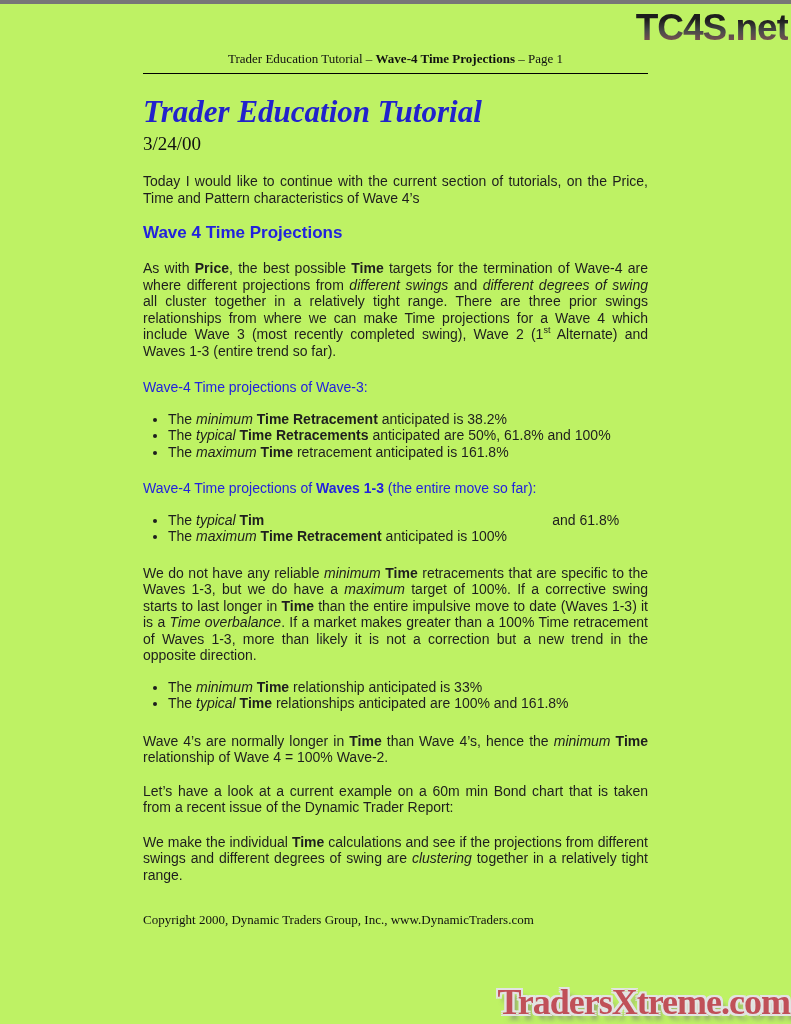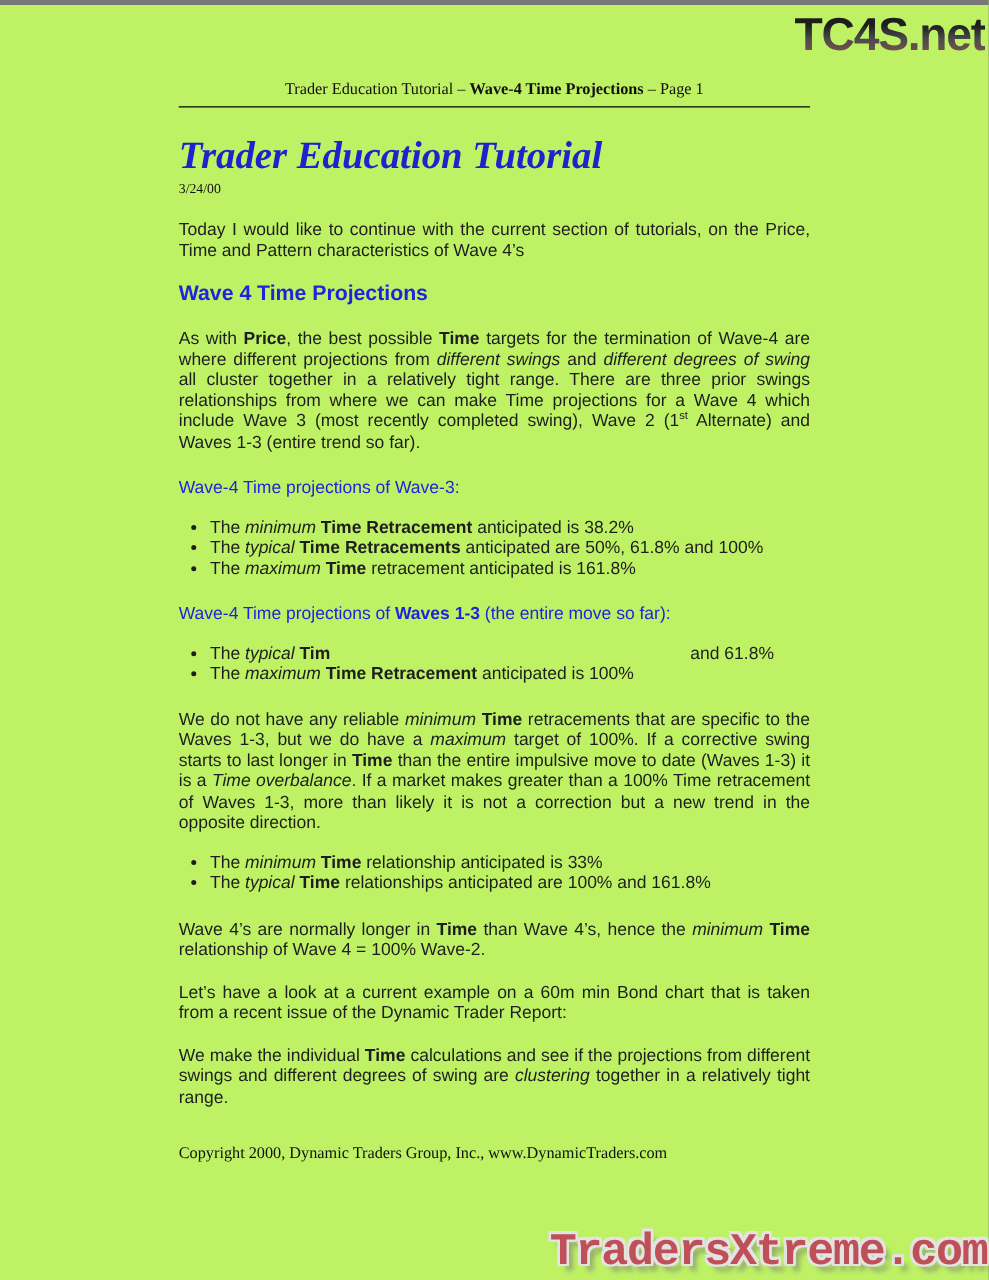--- a/index.html
+++ b/index.html
@@ -23,21 +23,21 @@
     font-family:"Liberation Sans","DejaVu Sans",sans-serif;
     color:var(--body-ink);
   }
   .content{
     position:absolute;
     left:143px;top:0;
     width:505px;
   }
   
   .running-header{
-    padding-top:59px;
+    padding-top:47px;
     text-align:center;
     font-family:"Liberation Serif","DejaVu Serif",serif;
     font-size:13px;
     color:#111;
   }
   .header-rule{
     border:none;
     border-top:1.4px solid #000;
     margin:6px 0 0 0;
   }
@@ -47,21 +47,21 @@
     font-family:"Liberation Serif","DejaVu Serif",serif;
     font-style:italic;
     font-weight:bold;
     font-size:31px;
     line-height:34px;
     color:var(--title-blue);
   }
   .doc-date{
     margin:4px 0 0 0;
     font-family:"Liberation Serif","DejaVu Serif",serif;
-    font-size:11px;
+    font-size:19px;
     color:#111;
   }
   
   .para{
     margin:17px 0 0 0;
     font-size:14px;
     line-height:16.5px;
     text-align:justify;
   }
   .para.first{margin-top:18px;}
@@ -123,21 +123,21 @@
     color:transparent;
     text-shadow:
       -3px -3px 0 #fff, 3px -3px 0 #fff, -3px 3px 0 #fff, 3px 3px 0 #fff,
       -3px 0 0 #fff, 3px 0 0 #fff, 0 -3px 0 #fff, 0 3px 0 #fff,
       6px 7px 4px rgba(70,70,70,.55);
   }
   
   .bottom-watermark{
     position:absolute;
     right:1px;top:977px;
-    font-family:Liberation Mono, monospace;
+    font-family:Liberation Serif, serif;
     font-weight:bold;
     font-size:36px;
     line-height:42px;
     letter-spacing:-1px;
     color:var(--bottom-watermark-red);
     text-shadow:
       -2px -2px 0 #e3e3e3, 2px -2px 0 #e3e3e3, -2px 2px 0 #e3e3e3, 2px 2px 0 #e3e3e3,
       -2px 0 0 #e3e3e3, 2px 0 0 #e3e3e3, 0 -2px 0 #e3e3e3, 0 2px 0 #e3e3e3,
       5px 6px 4px rgba(120,120,120,.6);
   }

